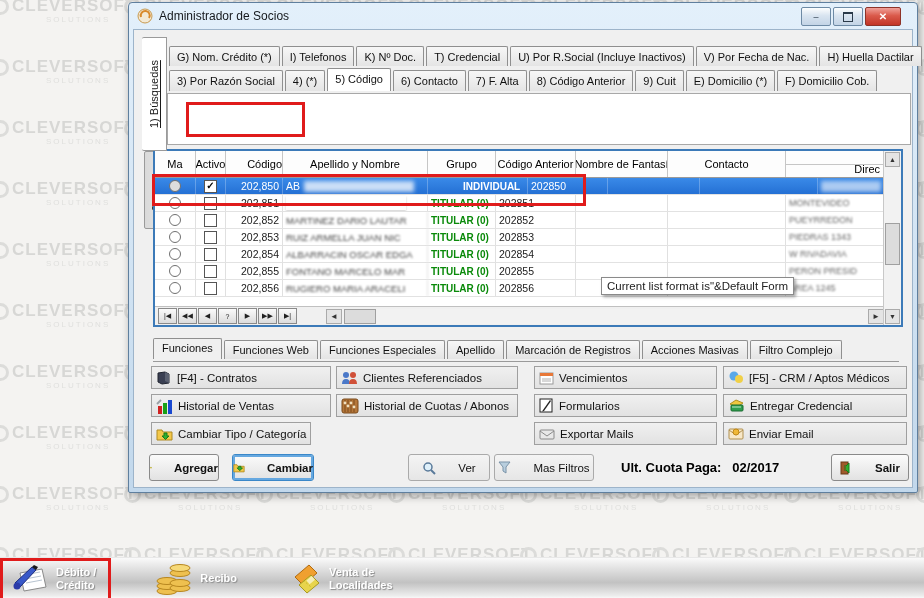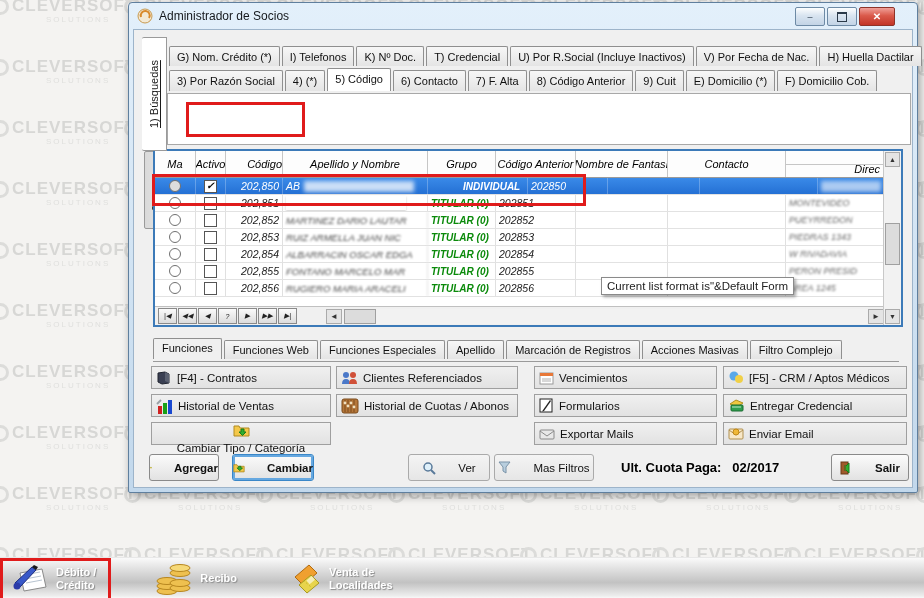--- a/index.html
+++ b/index.html
@@ -11,21 +11,21 @@
   .wm-tile{position:absolute;width:132px;height:61px;color:#d9d9d7;}
   .wm-ico{position:absolute;left:6px;top:10px;width:11px;height:11px;border:3px solid #dcdcda;border-radius:50%;}
   .wm-brand{position:absolute;left:26px;top:8px;font-size:17px;font-weight:bold;letter-spacing:1px;color:#d7d7d5;}
   .wm-sub{position:absolute;left:60px;top:27px;font-size:8px;letter-spacing:2px;color:#dfdfdd;}
 
   
   .win{position:absolute;left:128px;top:2px;width:788px;height:489px;z-index:2;
        background:linear-gradient(180deg,#e3f0fb,#c2d8ec);
        border:1px solid #5f7f9e;border-radius:4px 4px 2px 2px;
        box-shadow:2px 3px 8px rgba(0,0,0,.35);}
-  .titlebar{position:absolute;left:0;top:0;right:16px;height:26px;display:flex;align-items:center;padding-left:8px;}
+  .titlebar{position:absolute;left:0;top:0;right:10px;height:26px;display:flex;align-items:center;padding-left:8px;}
   .title-ico{width:16px;height:16px;margin-right:6px;}
   .title-text{font-size:12px;color:#15181c;}
   .win-btns{position:absolute;right:6px;top:4px;display:flex;gap:2px;}
   .wbtn{width:28px;height:17px;border:1px solid #6d8aa5;border-radius:2px;display:flex;align-items:center;justify-content:center;
         background:linear-gradient(180deg,#fdfefe,#d8e4f0 45%,#c3d4e6);font-size:9px;color:#2a3a4a;}
   .wbtn.close{width:34px;background:linear-gradient(180deg,#f0a098,#da5a4b 45%,#c23527);border-color:#8e3328;color:#fff;font-weight:bold;font-size:10px;}
   .max-glyph{width:8px;height:7px;border:1px solid #2a3a4a;border-top-width:2px;}
 
   .client{position:absolute;left:4px;top:26px;right:4px;bottom:4px;background:#f0f0f0;border:1px solid #9db4ca;}
 
@@ -43,21 +43,21 @@
 
   .search-panel{position:absolute;background:#fff;border:1px solid #a8a8a8;z-index:1;}
   .search-input{position:absolute;background:#fff;border:1px solid #7f9db9;font-size:12px;color:#000;
                 text-align:right;padding:2px 5px 0 0;box-sizing:border-box;}
 
   
   .annot{position:absolute;border:3px solid #e01b1b;z-index:30;pointer-events:none;}
 
   
   .grid{position:absolute;border:2px solid #3c7ab8;background:#fff;}
-  .grid-content{position:absolute;left:0;top:0;right:17px;bottom:0;overflow:hidden;font-style:italic;}
+  .grid-content{position:absolute;left:0;top:0;right:17px;bottom:0;overflow:hidden;}
   .ghead{display:flex;height:26px;border-bottom:1px solid #9a9a9a;background:#fdfdfd;}
   .hcell{font-size:11px;color:#000;display:flex;align-items:center;justify-content:center;border-right:1px solid #c6c6c6;box-sizing:border-box;overflow:hidden;white-space:nowrap;}
   .hcell.dir{justify-content:flex-end;align-items:flex-end;padding:0 4px 2px 0;position:relative;}
   .hcell.dir::before{content:"";position:absolute;left:0;right:0;top:13px;height:1px;background:#c6c6c6;}
   .grow{display:flex;height:16px;border-bottom:1px solid #e2e2e2;background:#fff;}
   .cell{font-size:10.5px;color:#1a1a1a;display:flex;align-items:center;border-right:1px solid #e0e0e0;box-sizing:border-box;overflow:hidden;white-space:nowrap;padding:0 3px;}
   .c-radio{width:41px;justify-content:center;}
   .c-check{width:30px;justify-content:center;}
   .c-cod{width:57px;justify-content:flex-end;}
   .c-nom{width:145px;}
@@ -744,21 +744,21 @@
       </div>
       <div class="fbtn" style="left:17px;top:364px;width:180px;">
         <svg width="17" height="16" viewBox="0 0 17 16">
             <path d="M1 6 L5 2" stroke="#9aa0a6" stroke-width="2" fill="none"></path>
             <rect x="2" y="8" width="4" height="8" fill="#d02020"></rect>
             <rect x="7" y="5" width="4" height="11" fill="#18a018"></rect>
             <rect x="12" y="2" width="4" height="14" fill="#1848d0"></rect>
           </svg>
         <span>Historial de Ventas</span>
       </div>
-      <div class="fbtn" style="left:17px;top:392px;width:180px;flex-direction:column;">
+      <div class="fbtn" style="left:17px;top:392px;width:160px;">
         <svg width="17" height="14" viewBox="0 0 17 14">
             <path d="M1 3 L6 3 L7 5 L16 5 L16 13 L1 13 Z" fill="#f4c84a" stroke="#b08a20"></path>
             <path d="M8 6 L11 6 L11 9 L13 9 L9.5 12.5 L6 9 L8 9 Z" fill="#2faf2f" stroke="#1a7a1a"></path>
           </svg>
         <span>Cambiar Tipo / Categoría</span>
       </div>
 
       <div class="fbtn" style="left:202px;top:336px;width:182px;">
         <svg width="17" height="14" viewBox="0 0 17 14">
             <circle cx="5" cy="4" r="3" fill="#4a78c8"></circle>

